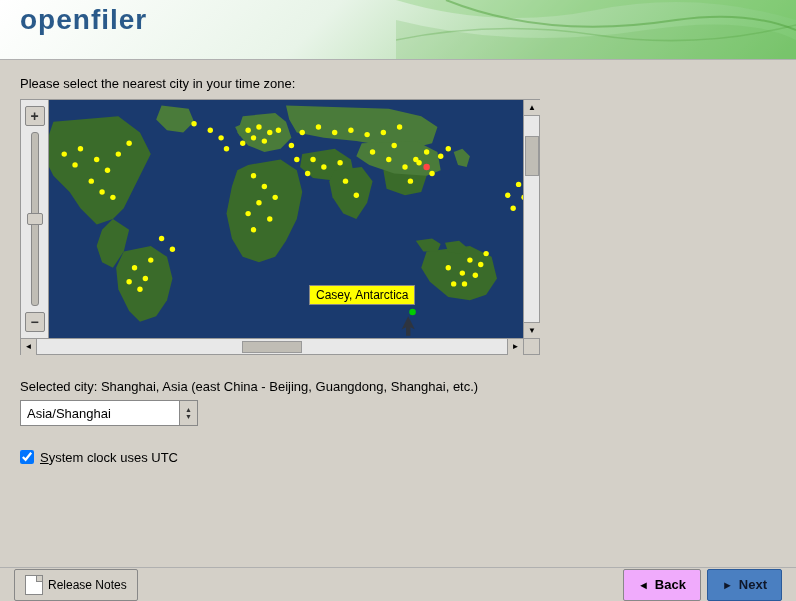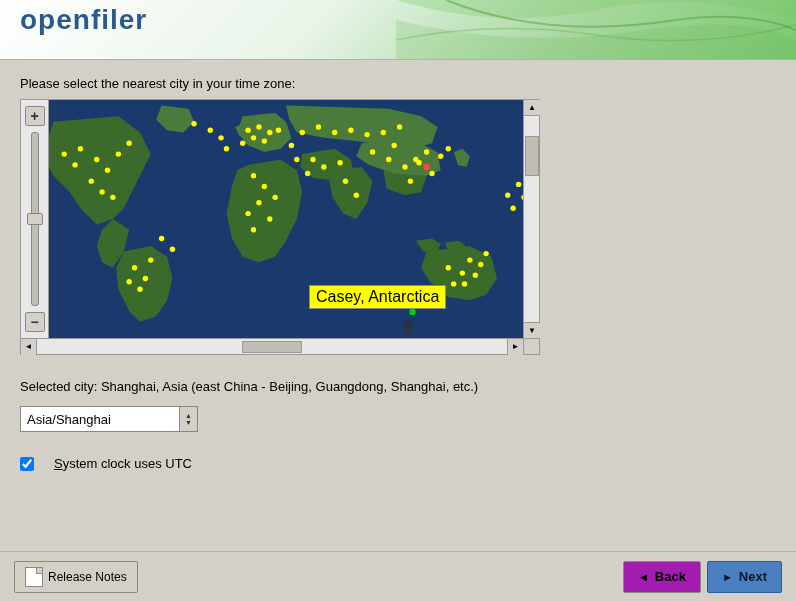--- a/index.html
+++ b/index.html
@@ -124,21 +124,21 @@
       width: 100%;
       height: 100%;
     }
 
     
     .map-tooltip {
       position: absolute;
       background: #ffff00;
       border: 1px solid #888;
       padding: 2px 6px;
-      font-size: 16px;
+      font-size: 12px;
       color: #000;
       white-space: nowrap;
       pointer-events: none;
       left: 260px;
       top: 185px;
     }
 
     
     .map-vscroll {
       width: 16px;
@@ -233,21 +233,21 @@
     }
 
     
     .selected-city-text {
       margin-top: 24px;
       font-size: 13px;
     }
 
     
     .timezone-select-wrap {
-      margin-top: 12px;
+      margin-top: 6px;
       display: flex;
       align-items: center;
     }
     .timezone-select {
       width: 160px;
       height: 26px;
       background: white;
       border: 1px solid #888;
       padding: 2px 6px;
       font-size: 13px;
@@ -269,42 +269,42 @@
     .arrow-up, .arrow-down {
       font-size: 7px;
       line-height: 1;
       color: #333;
     }
 
     
     .utc-row {
       margin-top: 24px;
       display: flex;
-      align-items: center;
-      gap: 20px;
+      align-items: flex-start;
+      gap: 6px;
     }
     .utc-checkbox {
       width: 14px;
       height: 14px;
       cursor: pointer;
     }
     .utc-label {
       font-size: 13px;
     }
     .utc-label u {
       text-decoration: underline;
     }
 
     
     .footer {
       position: absolute;
       bottom: 0;
       left: 0;
       right: 0;
-      height: 50px;
+      height: 34px;
       background: #d4d0c8;
       border-top: 1px solid #b0b0b0;
       display: flex;
       align-items: center;
       padding: 0 14px;
     }
     .footer-btn {
       height: 32px;
       padding: 0 10px;
       background: #d4d0c8;
@@ -314,21 +314,21 @@
       font-size: 12px;
       display: flex;
       align-items: center;
       gap: 5px;
       white-space: nowrap;
     }
     .footer-spacer { flex: 1; }
     .nav-btn {
       height: 32px;
       padding: 0 14px;
-      background: #a21caf;
+      background: #f0abfc;
       border: 1px solid #888;
       border-radius: 2px;
       cursor: pointer;
       font-size: 13px;
       display: flex;
       align-items: center;
       gap: 6px;
       font-weight: bold;
     }
     .nav-btn.next-btn {

